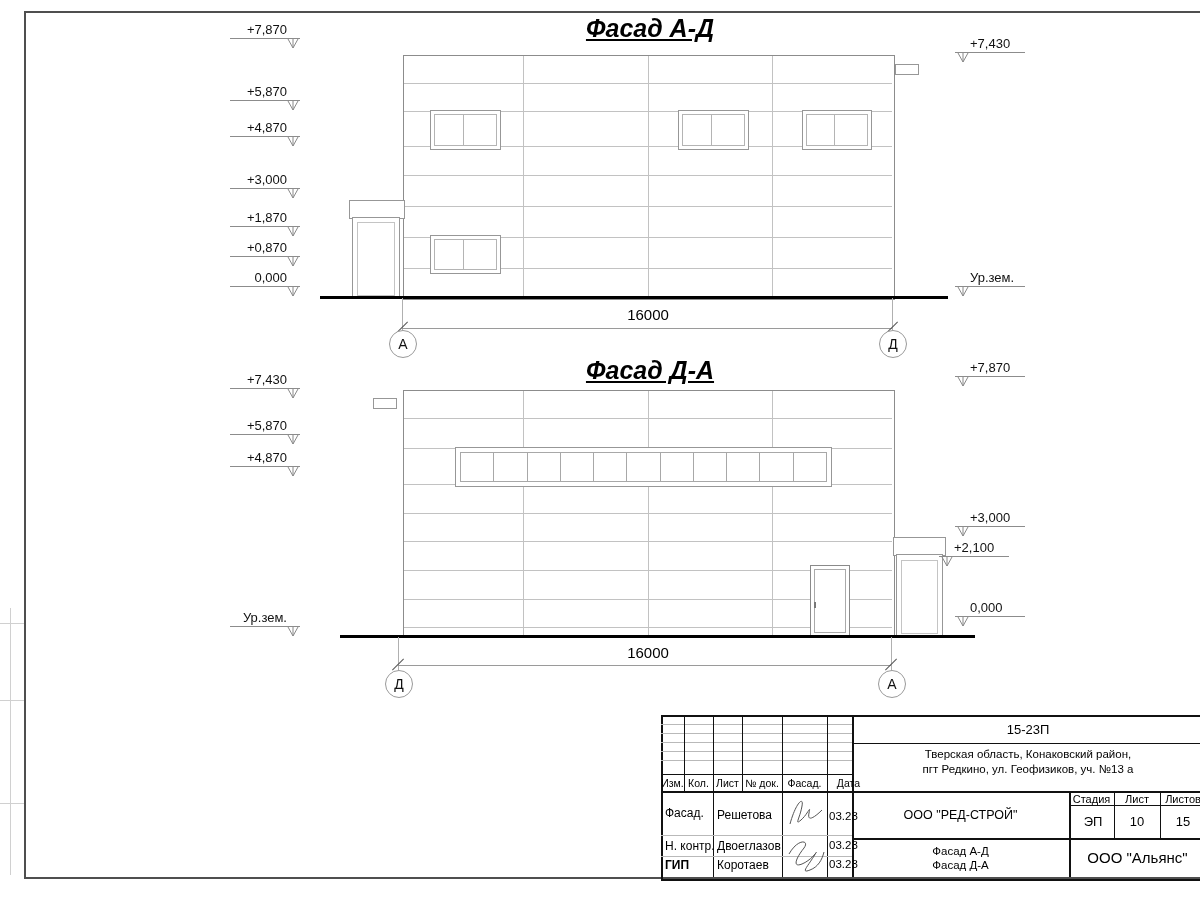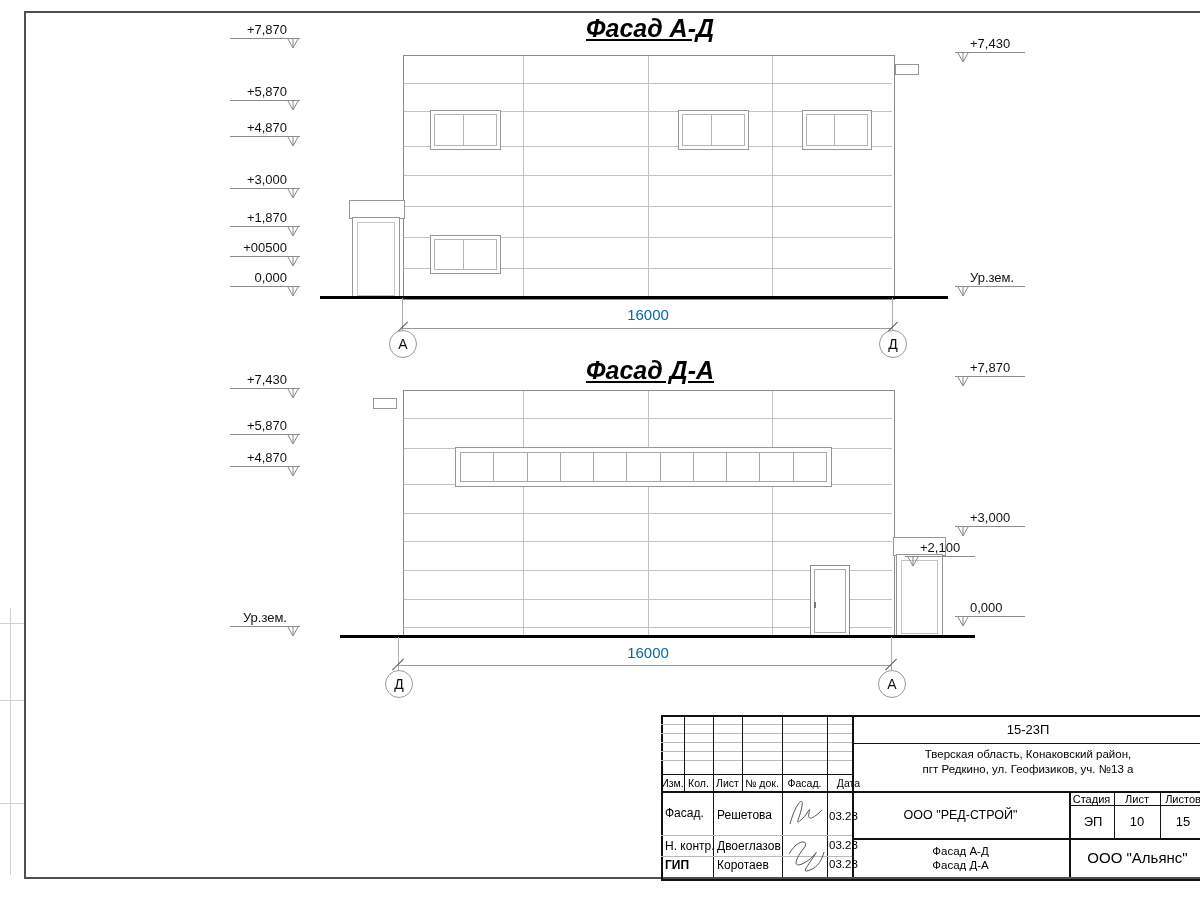--- a/index.html
+++ b/index.html
@@ -12,21 +12,21 @@
   .wall{position:absolute;border:1px solid #8c8c8c;background:#fff;}
   .hl{position:absolute;height:0;border-top:1px solid #c2c2c2;}
   .vl{position:absolute;width:0;border-left:1px solid #c2c2c2;}
   .win{position:absolute;border:1px solid #979797;background:#fff;}
   .win-in{position:absolute;inset:3px;border:1px solid #b4b4b4;}
   .mull{position:absolute;top:3px;bottom:3px;width:0;border-left:1px solid #b4b4b4;left:46%;}
   .ground{position:absolute;height:0;border-top:3px solid #000;}
   .ext{position:absolute;width:0;border-left:1px solid #b0b0b0;}
   .dim{position:absolute;height:0;border-top:1px solid #9a9a9a;}
   .tick{position:absolute;width:16px;height:0;border-top:1.5px solid #555;transform:rotate(-45deg);}
-  .dimtxt{position:absolute;font-size:15px;text-align:center;color:#0369a1;}
+  .dimtxt{position:absolute;font-size:15px;text-align:center;color:#000000;}
   .bub{position:absolute;width:26px;height:26px;border:1px solid #9a9a9a;border-radius:50%;
        text-align:center;line-height:26px;font-size:14px;background:#fff;color:#111;}
   .ftitle{position:absolute;width:400px;text-align:center;font-style:italic;font-weight:bold;
           font-size:25px;text-decoration:underline;color:#000;}
   
   .lvl{position:absolute;width:70px;font-size:13px;color:#111;}
   .lvl .t{display:block;border-bottom:1px solid #8c8c8c;padding-bottom:1px;white-space:nowrap;}
   .lvl-l .t{text-align:right;padding-right:13px;}
   .lvl-r .t{text-align:left;padding-left:15px;}
   .vmark{position:absolute;top:100%;margin-top:-1px;}
@@ -135,21 +135,21 @@
         <path d="M1,1 L6,10 L11,1 M6,10 L6,1" stroke="#888" fill="none"></path>
       </svg>
   </div>
   <div class="lvl lvl-l" style="left:230px;top:210px;">
     <span class="t">+1,870</span>
     <svg class="vmark" width="12" height="12">
         <path d="M1,1 L6,10 L11,1 M6,10 L6,1" stroke="#888" fill="none"></path>
       </svg>
   </div>
   <div class="lvl lvl-l" style="left:230px;top:240px;">
-    <span class="t">+00500</span>
+    <span class="t">+0,870</span>
     <svg class="vmark" width="12" height="12">
         <path d="M1,1 L6,10 L11,1 M6,10 L6,1" stroke="#888" fill="none"></path>
       </svg>
   </div>
   <div class="lvl lvl-l" style="left:230px;top:270px;">
     <span class="t">0,000</span>
     <svg class="vmark" width="12" height="12">
         <path d="M1,1 L6,10 L11,1 M6,10 L6,1" stroke="#888" fill="none"></path>
       </svg>
   </div>
@@ -253,21 +253,21 @@
     <svg class="vmark" width="12" height="12">
         <path d="M1,1 L6,10 L11,1 M6,10 L6,1" stroke="#888" fill="none"></path>
       </svg>
   </div>
   <div class="lvl lvl-r" style="left:955px;top:510px;">
     <span class="t">+3,000</span>
     <svg class="vmark" width="12" height="12">
         <path d="M1,1 L6,10 L11,1 M6,10 L6,1" stroke="#888" fill="none"></path>
       </svg>
   </div>
-  <div class="lvl lvl-r" style="left:905px;top:540px;">
+  <div class="lvl lvl-r" style="left:939px;top:540px;">
     <span class="t">+2,100</span>
     <svg class="vmark" width="12" height="12">
         <path d="M1,1 L6,10 L11,1 M6,10 L6,1" stroke="#888" fill="none"></path>
       </svg>
   </div>
   <div class="lvl lvl-r" style="left:955px;top:600px;">
     <span class="t">0,000</span>
     <svg class="vmark" width="12" height="12">
         <path d="M1,1 L6,10 L11,1 M6,10 L6,1" stroke="#888" fill="none"></path>
       </svg>

